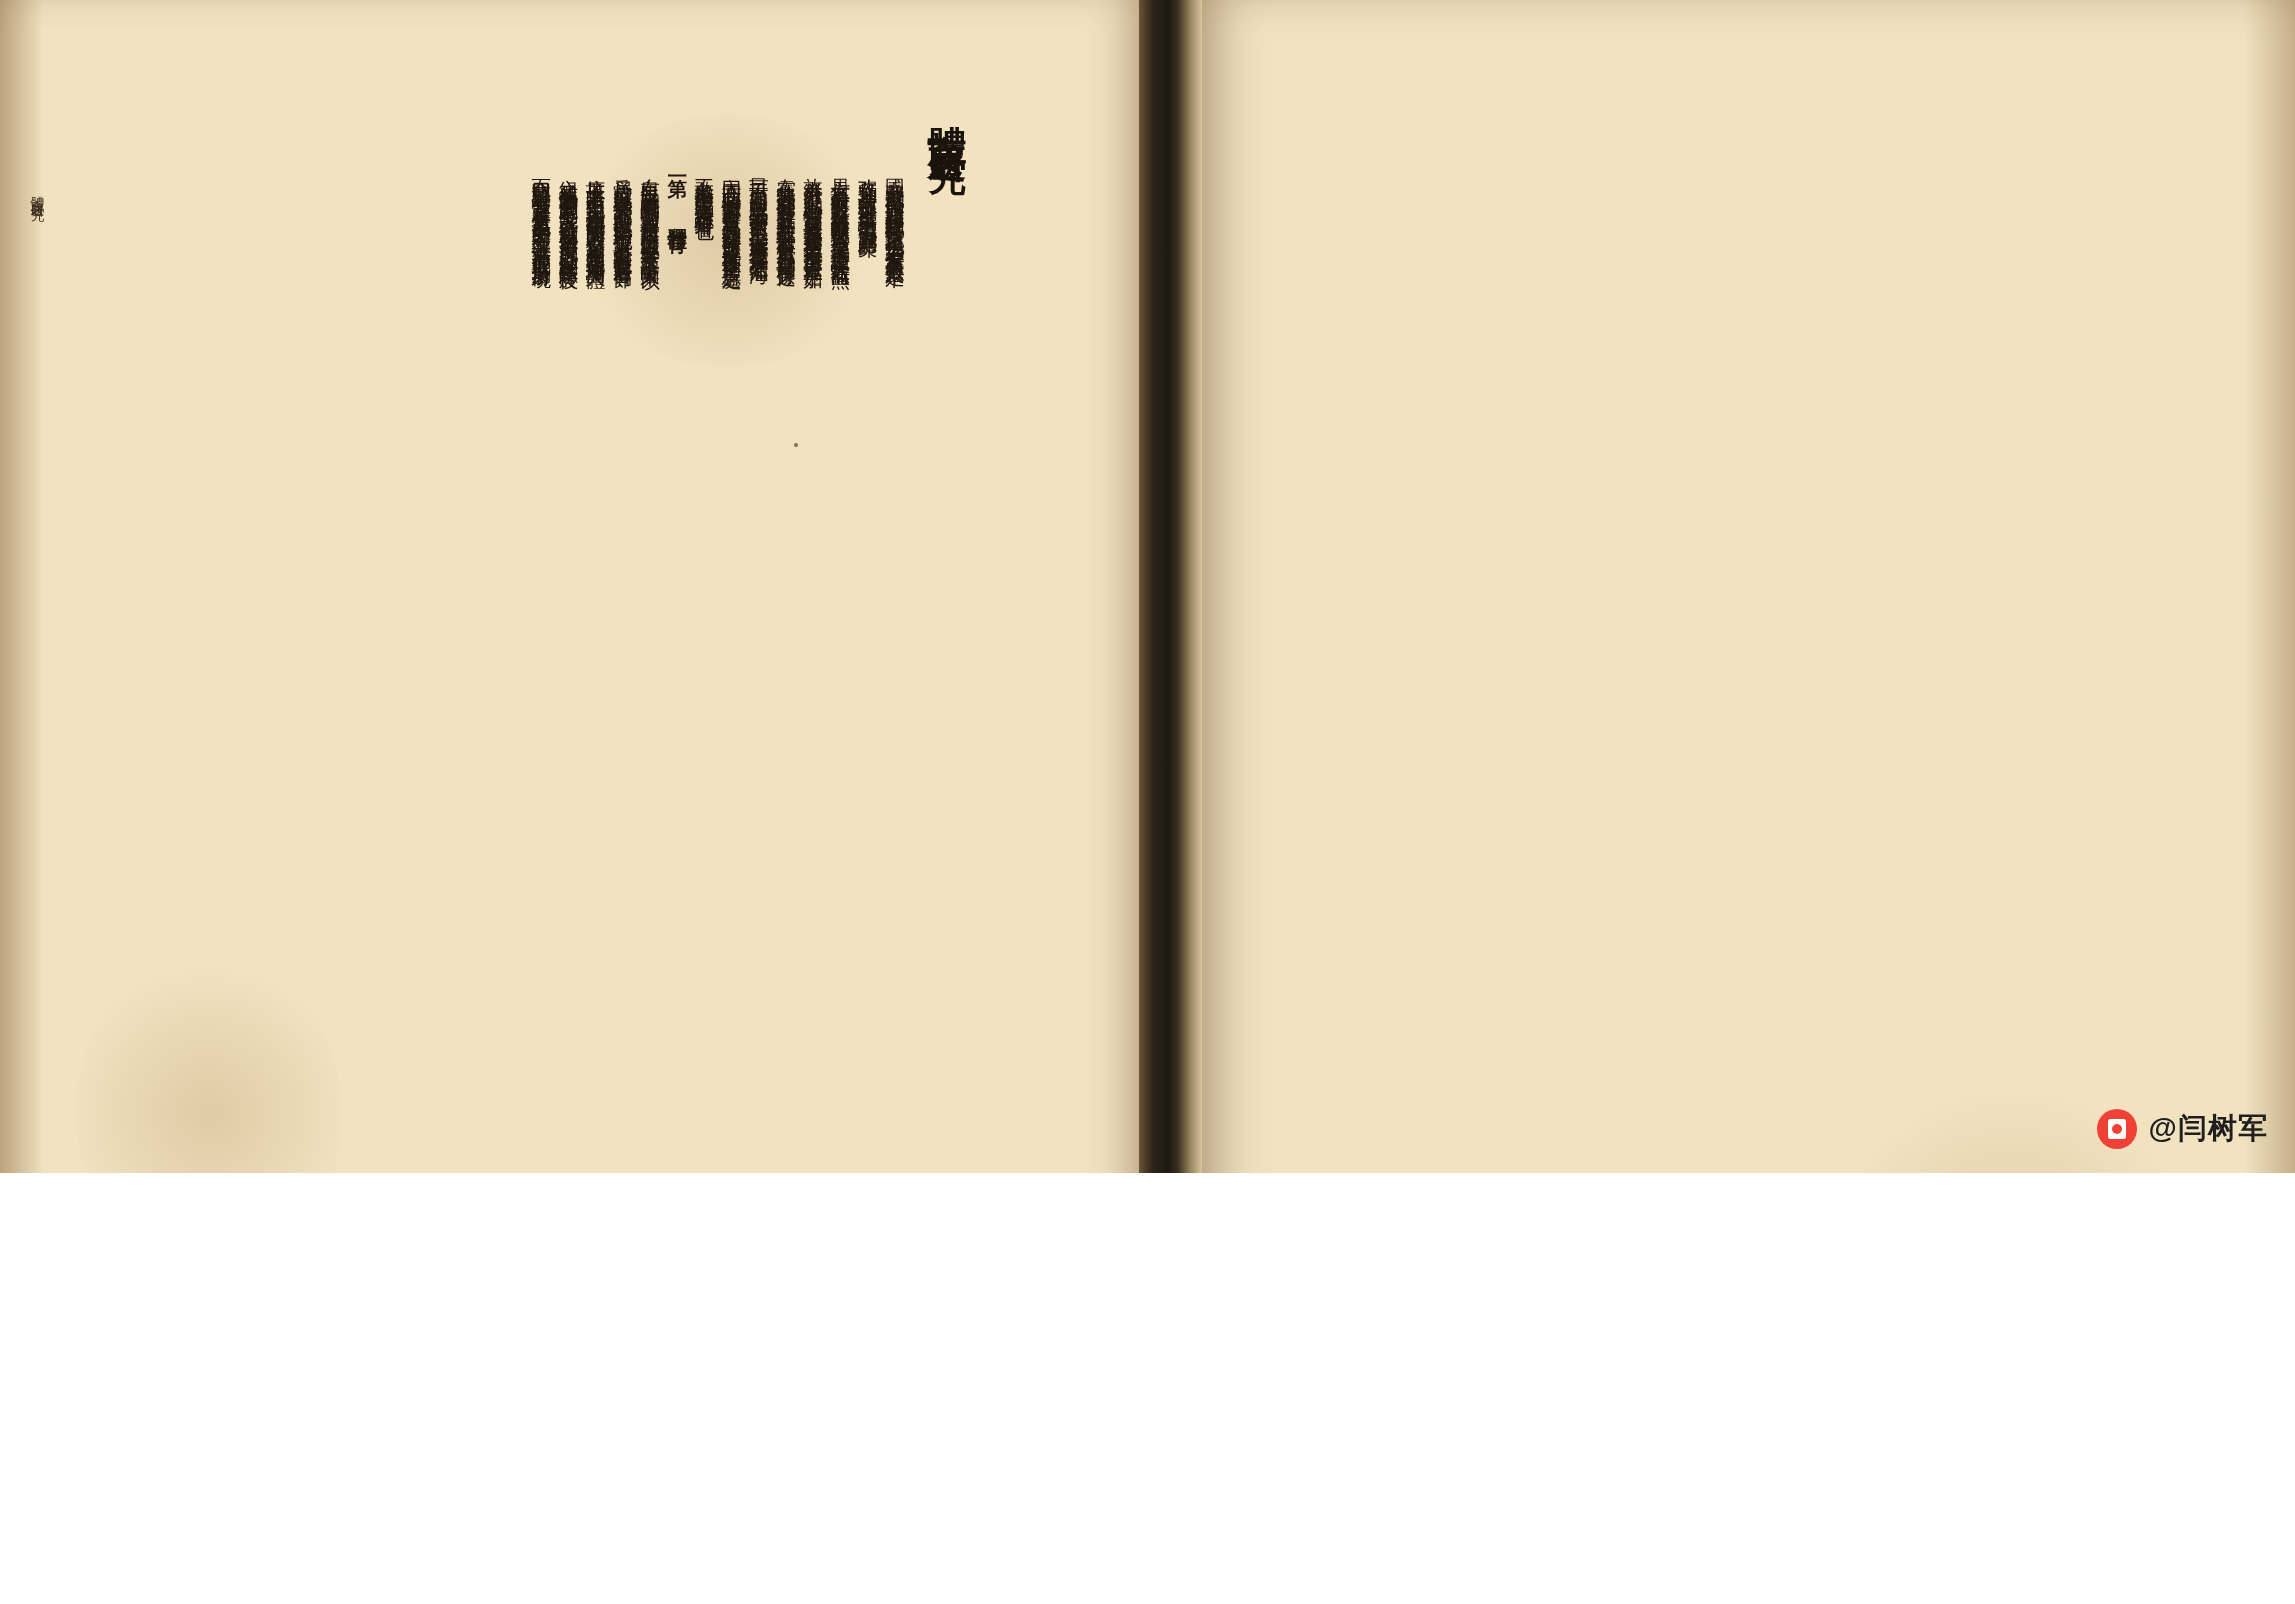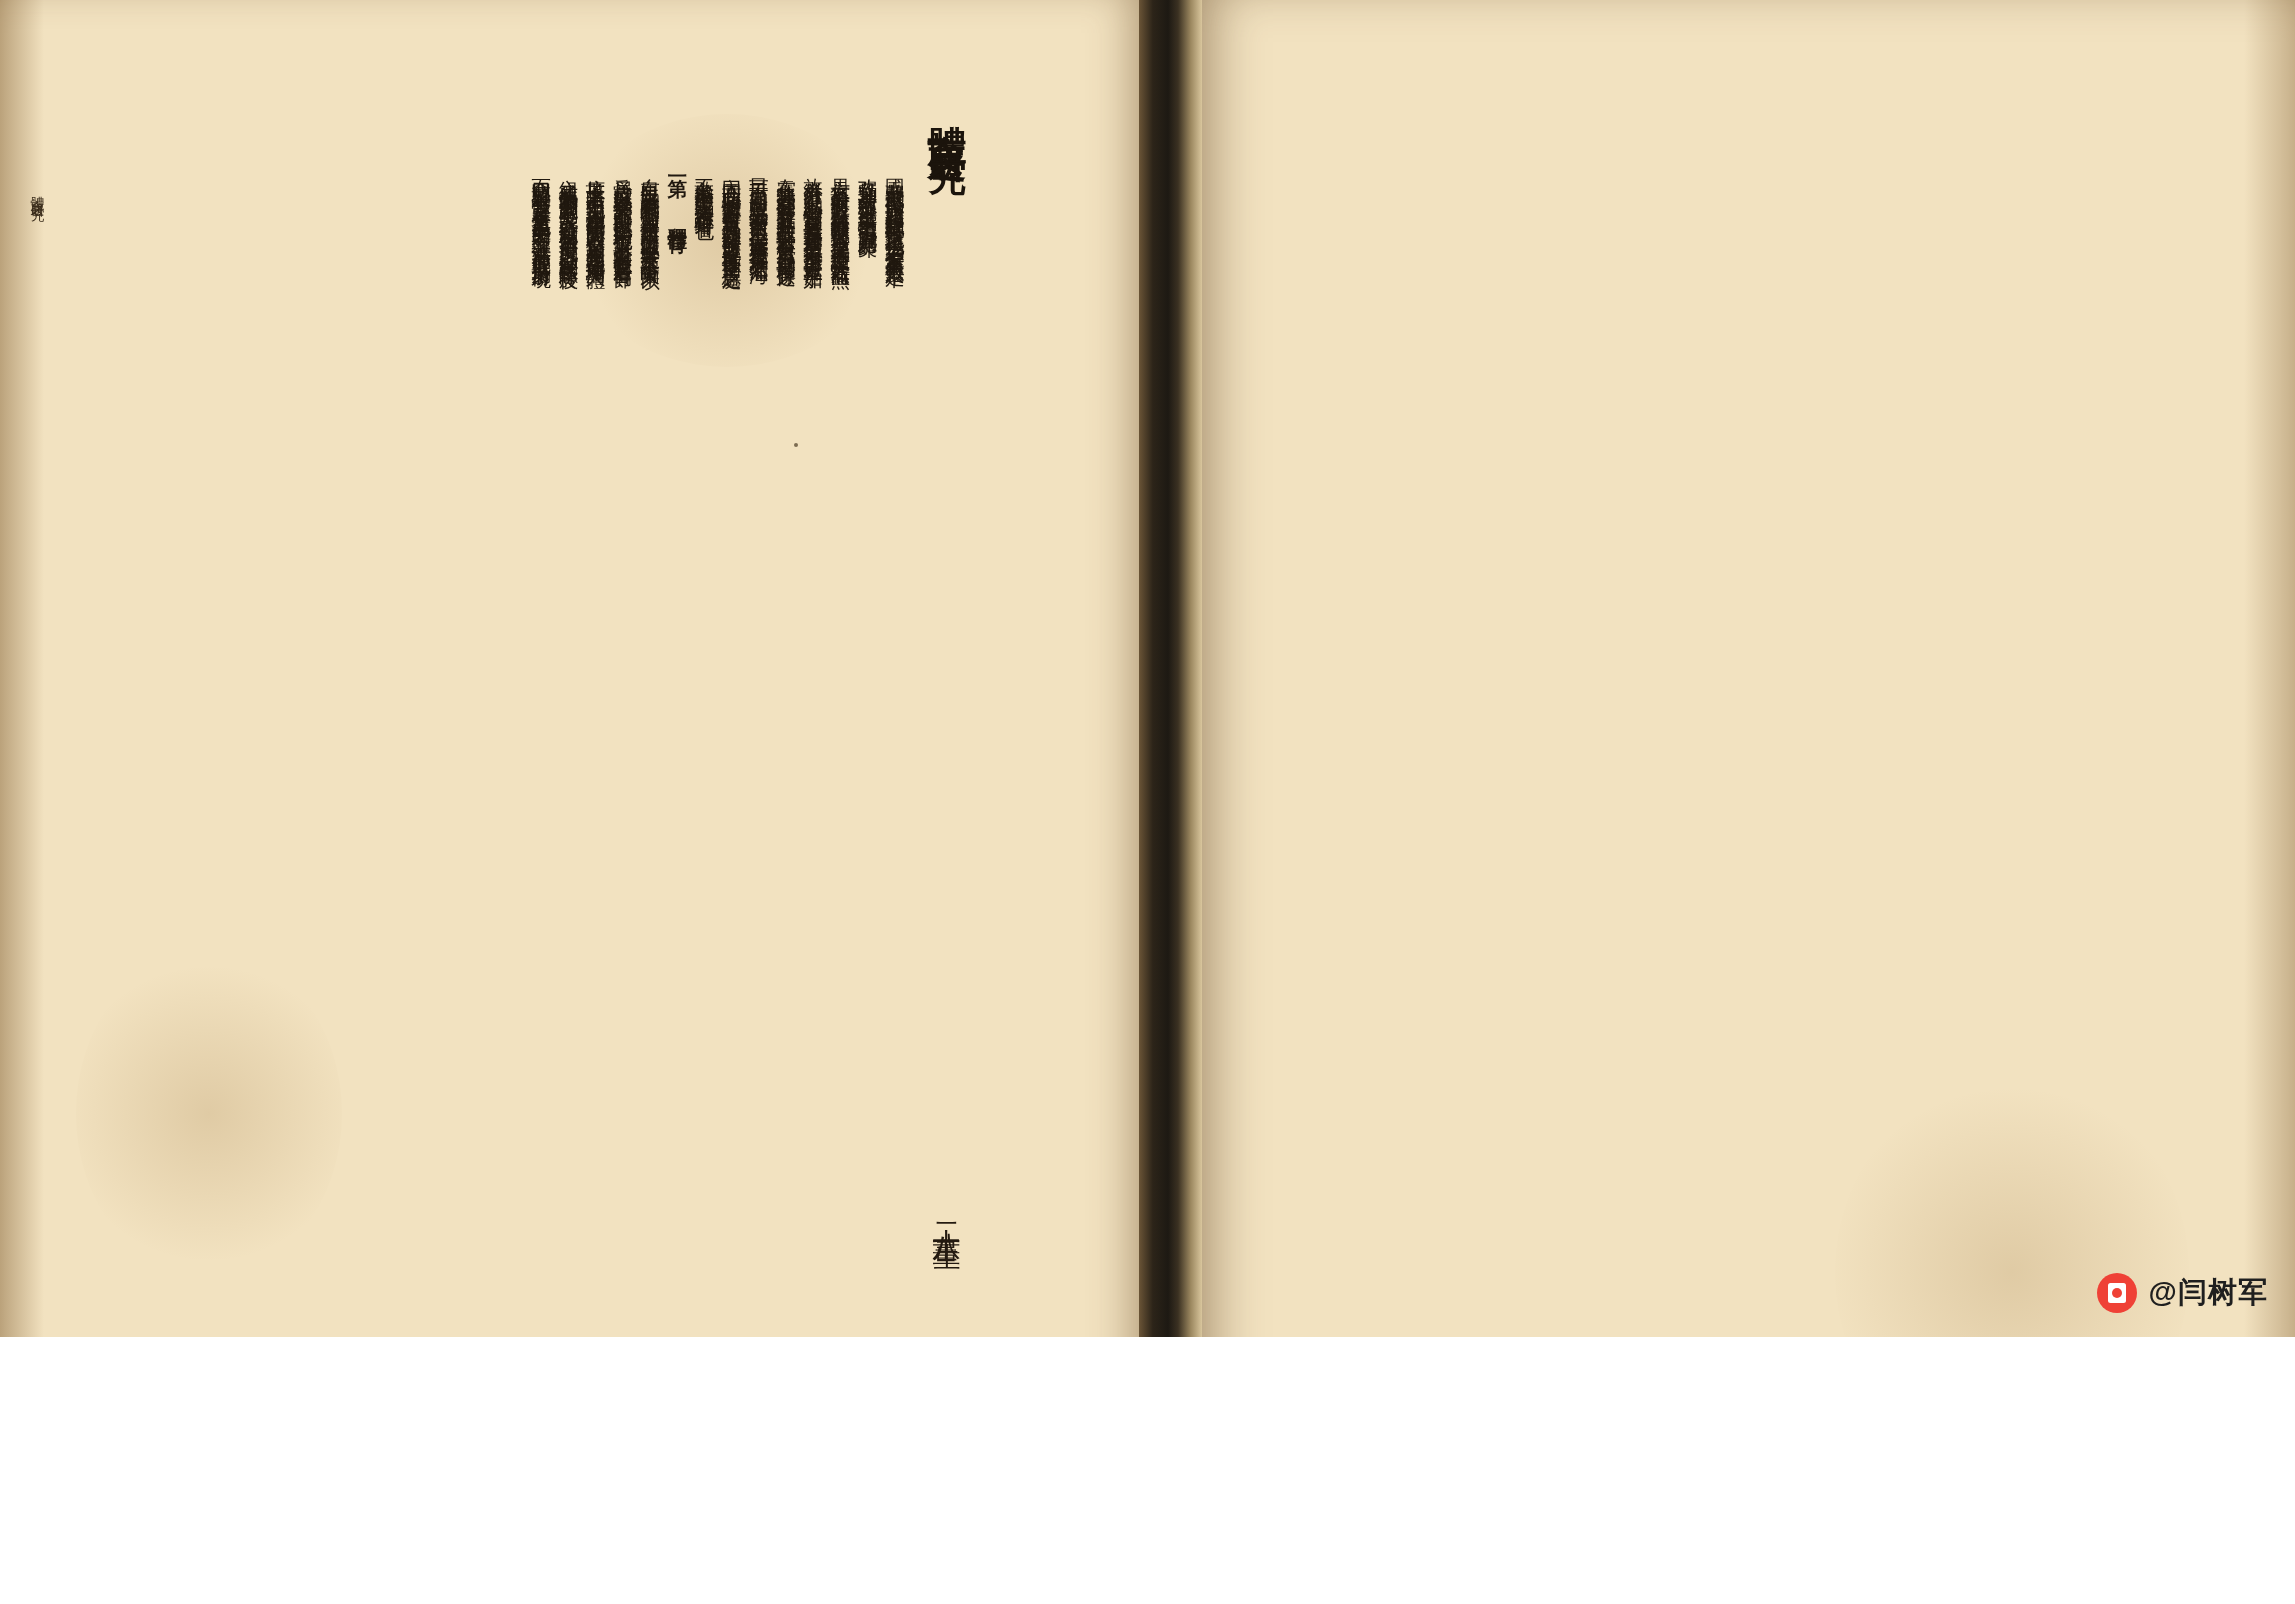--- a/index.html
+++ b/index.html
@@ -10,21 +10,21 @@
   body {
     width: 2295px;
     height: 1605px;
     overflow: hidden;
     font-family: "DejaVu Serif", "Liberation Serif", serif;
   }
 
   .scan {
     position: relative;
     width: 2295px;
-    height: 1337px;
+    height: 1173px;
     background: #f3e3c4;
     overflow: hidden;
   }
 
   
   .page {
     position: absolute;
     top: 0;
     height: 1605px;
     background:

